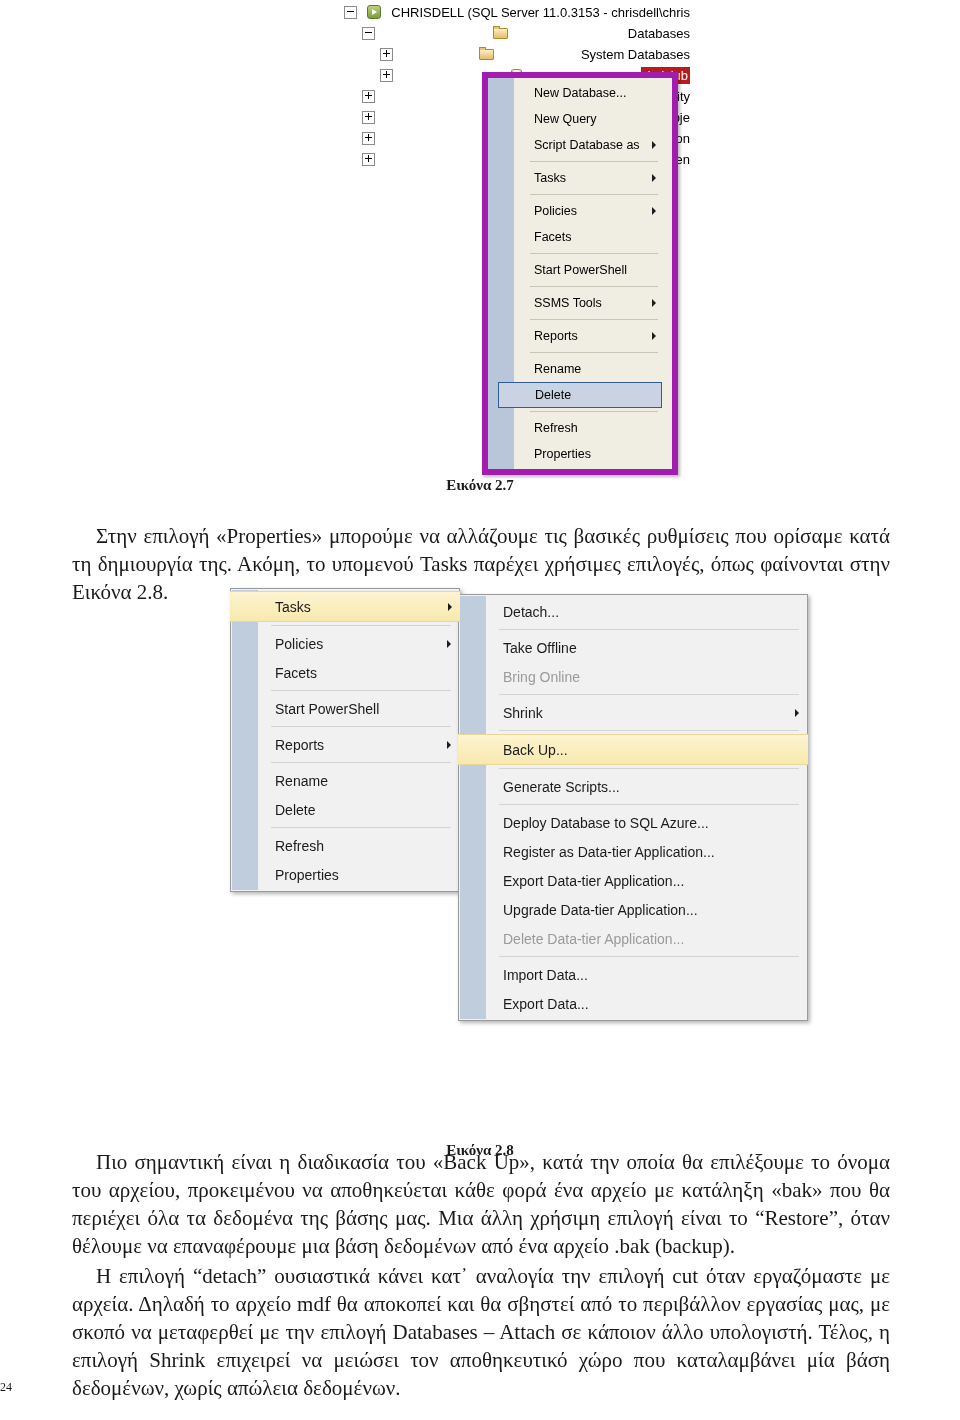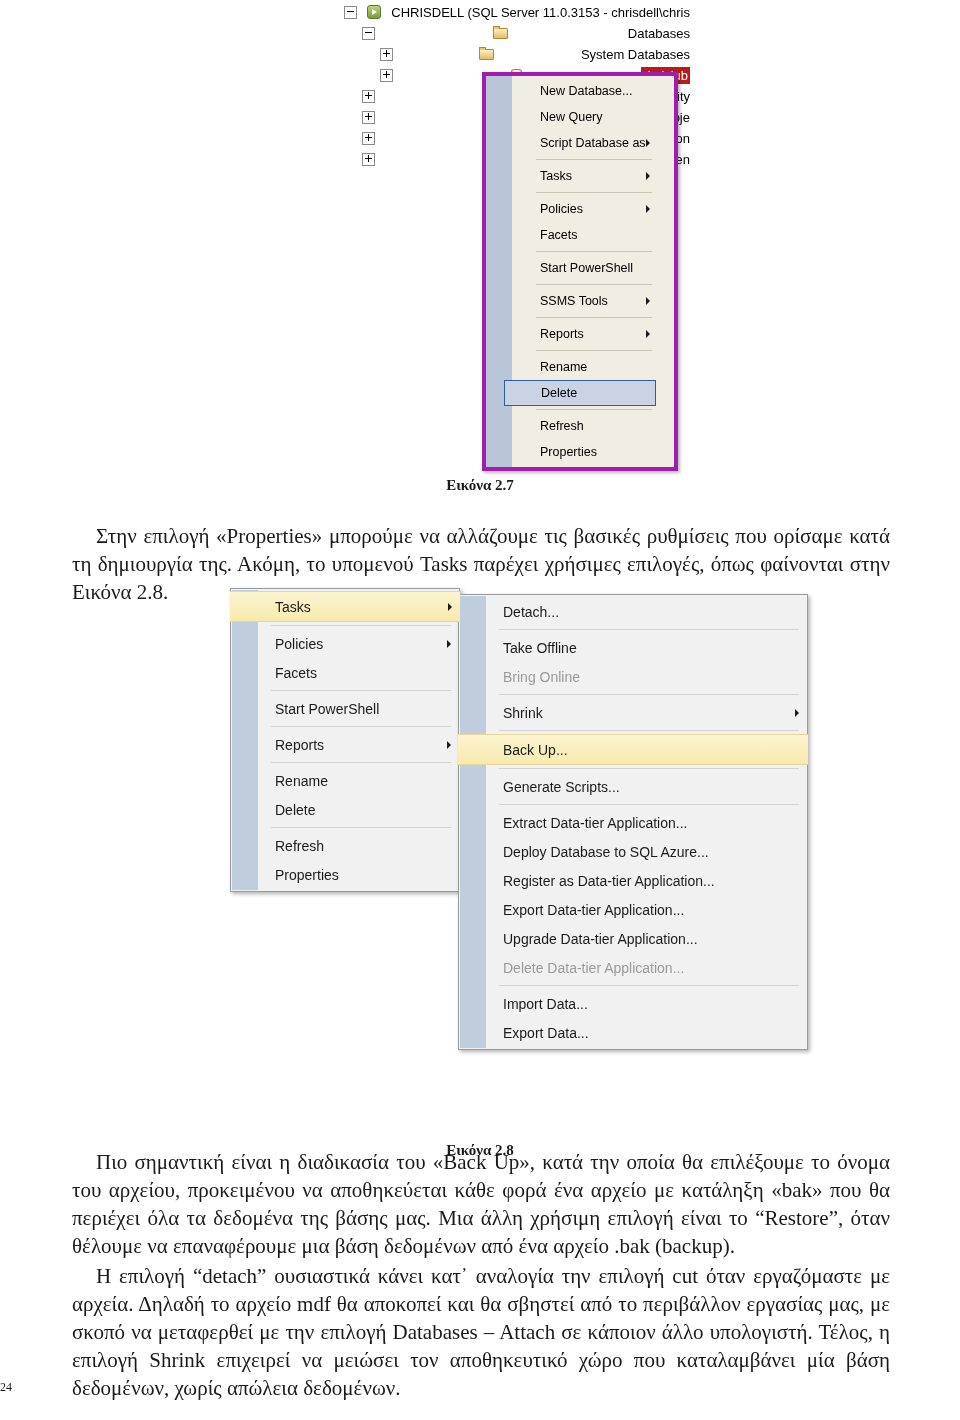--- a/index.html
+++ b/index.html
@@ -147,26 +147,26 @@
     padding: 1px 2px;
   }
 
   
   .ctx-classic {
     position: absolute;
     left: 142px;
     top: 72px;
     width: 196px;
     background: #f0ede2;
-    border: 4px solid #a21caf;
+    border: 6px solid #a21caf;
     box-shadow: 2px 2px 3px rgba(0,0,0,0.28);
     font-family: "Liberation Sans", "DejaVu Sans", sans-serif;
     font-size: 12.5px;
     color: #000;
-    padding: 2px 16px;
+    padding: 2px 8px;
     box-sizing: border-box;
   }
   .ctx-classic .gutter {
     position: absolute;
     left: 0; top: 0; bottom: 0;
     width: 26px;
     background: #b9c5d8;
   }
   .ctx-classic .mi {
     position: relative;
@@ -473,23 +473,20 @@
     <div class="sep"></div>
     <div class="mi hl">
       <span>Back Up...</span>
     </div>
     <div class="sep"></div>
     <div class="mi">
       <span>Generate Scripts...</span>
     </div>
     <div class="sep"></div>
     <div class="mi">
-      <span>Extract Data-tier Application...</span>
-    </div>
-    <div class="mi">
       <span>Deploy Database to SQL Azure...</span>
     </div>
     <div class="mi">
       <span>Register as Data-tier Application...</span>
     </div>
     <div class="mi">
       <span>Export Data-tier Application...</span>
     </div>
     <div class="mi">
       <span>Upgrade Data-tier Application...</span>

